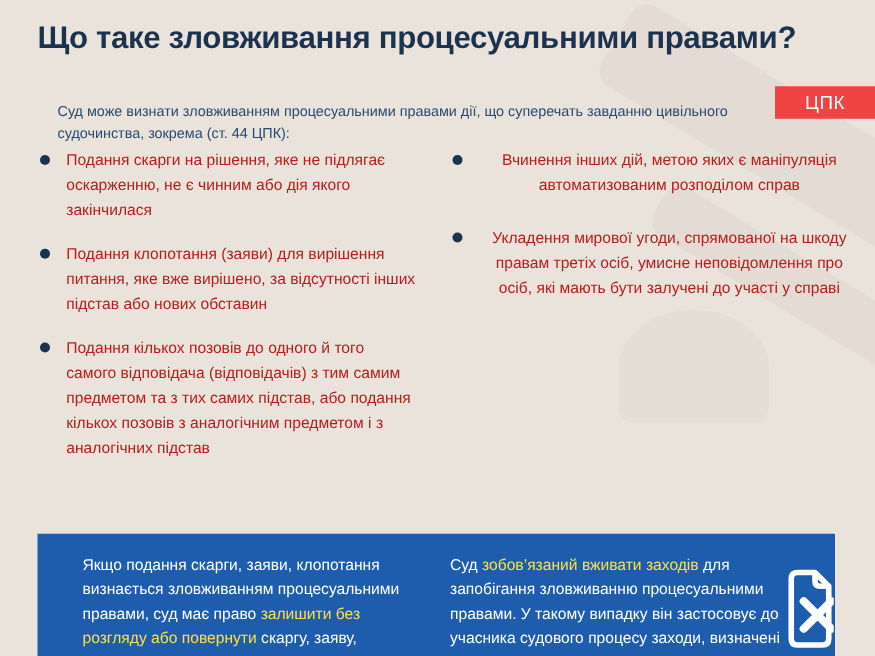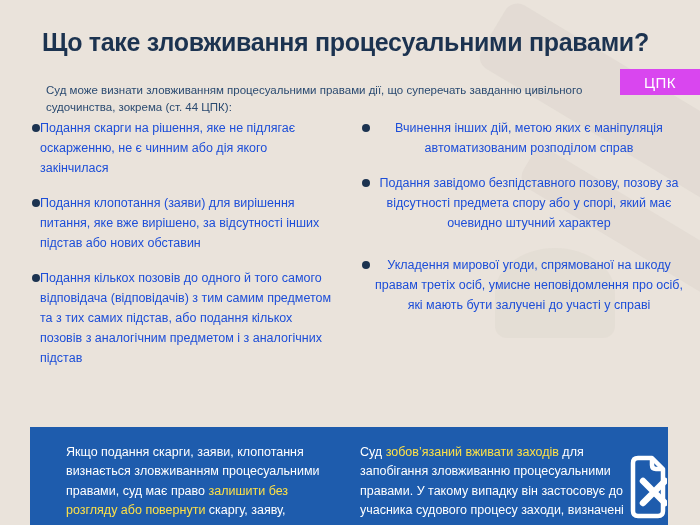--- a/index.html
+++ b/index.html
@@ -11,38 +11,38 @@
   }
   
   .wm{position:absolute;background:#ddd6ce;border-radius:14px;}
   .wm1{width:330px;height:74px;left:470px;top:78px;transform:rotate(31deg);opacity:.55;}
   .wm2{width:250px;height:44px;left:510px;top:205px;transform:rotate(31deg);opacity:.5;}
   .wm3{width:120px;height:90px;left:495px;top:248px;border-radius:50% 50% 12px 12px;opacity:.45;}
 
   .title{
     position:absolute;left:30px;top:16px;width:650px;
     font-size:25px;font-weight:600;letter-spacing:-0.3px;
-    color:#1c3350;margin:12px;
+    color:#1c3350;margin:0;
   }
   .subtitle{
     position:absolute;left:30px;top:66px;width:560px;
     font-size:11.5px;line-height:1.5;color:#2a4a70;margin:16px;
   }
   .badge{
     position:absolute;right:0;top:69px;width:80px;height:26px;
-    background:#d946ef;color:#ffffff;
+    background:#ef4444;color:#ffffff;
     display:flex;align-items:center;justify-content:center;
     font-size:15px;letter-spacing:.5px;
   }
   .col{position:absolute;top:118px;}
   .col-left{left:32px;width:302px;}
   .col-right{left:362px;width:326px;text-align:center;}
   .item{
-    display:flex;gap:0;margin-bottom:15px;
-    font-size:12.5px;line-height:1.6;color:#1d4ed8;
+    display:flex;gap:13px;margin-bottom:15px;
+    font-size:12.5px;line-height:1.6;color:#b91c1c;
   }
   .dot{flex:none;width:8px;height:8px;border-radius:50%;background:#1c3350;margin-top:6px;}
   .col-right .item-4{margin-top:22px;}
 
   .banner{
     position:absolute;left:30px;top:427px;width:638px;height:98px;
     background:#1e5cad;
   }
   .note{
     position:absolute;top:16px;margin:0;
@@ -79,24 +79,20 @@
       <span class="dot"></span>
       <span>Подання кількох позовів до одного й того самого відповідача (відповідачів) з тим самим предметом та з тих самих підстав, або подання кількох позовів з аналогічним предметом і з аналогічних підстав</span>
     </div>
   </div>
 
   <div class="col col-right">
     <div class="item">
       <span class="dot"></span>
       <span>Вчинення інших дій, метою яких є маніпуляція автоматизованим розподілом справ</span>
     </div>
-    <div class="item">
-      <span class="dot"></span>
-      <span>Подання завідомо безпідставного позову, позову за відсутності предмета спору або у спорі, який має очевидно штучний характер</span>
-    </div>
     <div class="item item-4">
       <span class="dot"></span>
       <span>Укладення мирової угоди, спрямованої на шкоду правам третіх осіб, умисне неповідомлення про осіб, які мають бути залучені до участі у справі</span>
     </div>
   </div>
 
   <div class="banner">
     <p class="note note-left"><span>Якщо подання скарги, заяви, клопотання визнається зловживанням процесуальними правами, суд  має право </span><span class="hl">залишити без розгляду або повернути</span><span> скаргу, заяву, клопотання.</span></p>
     <p class="note note-right"><span>Суд </span><span class="hl">зобов’язаний вживати заходів</span><span> для запобігання зловживанню процесуальними правами. У такому випадку він застосовує до учасника судового процесу заходи, визначені цим Кодексом</span></p>
     <svg class="doc-icon" width="38" height="64" viewBox="0 0 38 64">

